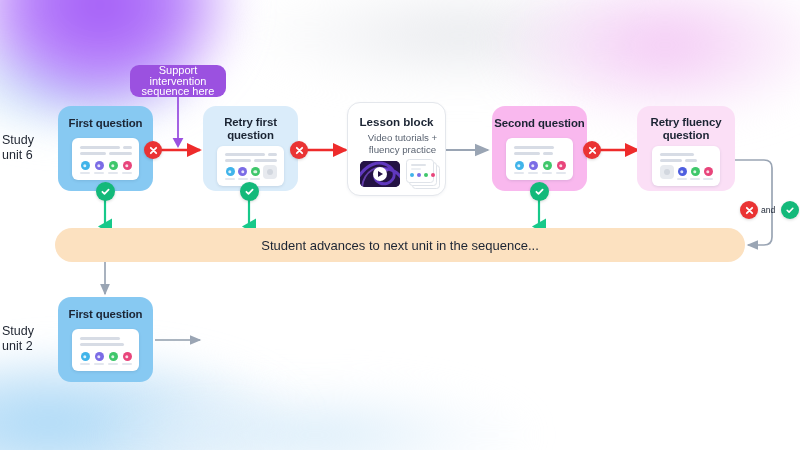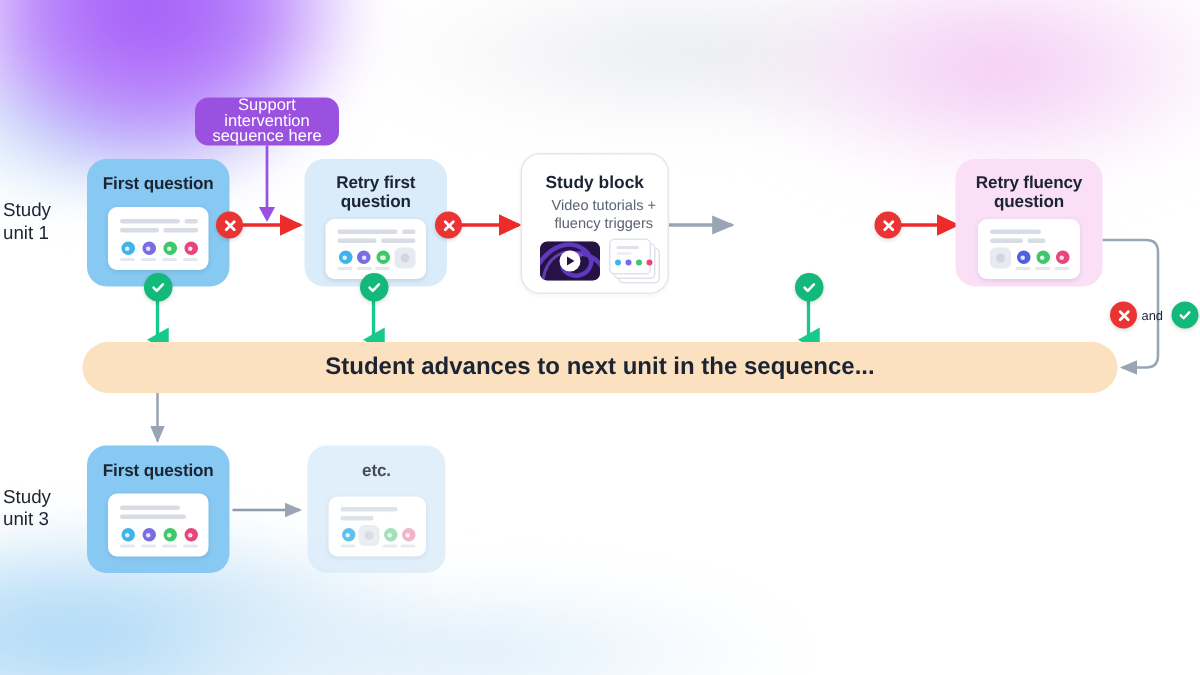--- a/index.html
+++ b/index.html
@@ -74,21 +74,21 @@
 
   
   .callout{position:absolute;background:#9b51e0;border-radius:9px;
     color:#fff;font-size:11px;line-height:10.4px;text-align:center;
     display:flex;align-items:center;justify-content:center;padding:3px 6px;box-sizing:border-box;
     font-weight:500;}
 
   
   .banner{position:absolute;background:#fce1c0;border-radius:17px;}
   .banner .btext{position:absolute;left:0;right:0;top:50%;transform:translateY(-50%);
-    text-align:center;font-size:16px;color:#1b2433;font-weight:700;}
+    text-align:center;font-size:13px;color:#1b2433;font-weight:400;}
 
   
   .badge{position:absolute;border-radius:50%;display:flex;align-items:center;justify-content:center;
     box-shadow:0 1px 3px rgba(0,0,0,0.16);}
   .badge.x{background:#ea3333;}
   .badge.ok{background:#13b97a;}
   .badge svg{display:block;}
   .andtxt{position:absolute;font-size:8.6px;color:#1b2433;font-weight:500;}
 
   svg.ov{position:absolute;left:0;top:0;width:800px;height:450px;overflow:visible;pointer-events:none;}
@@ -135,25 +135,25 @@
     <line x1="105" y1="262" x2="105" y2="294" stroke="#9aa5b4" stroke-width="1.7" marker-end="url(#ahGrey)"></line>
 
     <line x1="155" y1="340" x2="200" y2="340" stroke="#8f9cab" stroke-width="1.7" marker-end="url(#ahGrey)"></line>
 
     <line x1="178" y1="97" x2="178" y2="140" stroke="#9b51e0" stroke-width="1.8"></line>
     <path d="M172.6,138 L183.4,138 L178,148 z" fill="#9b51e0"></path>
   </svg>
 
   <div class="unit-label" style="left:2px;top:133px;">
     <div>Study</div>
-    <div>unit 1</div>
+    <div>unit 6</div>
   </div>
   <div class="unit-label" style="left:2px;top:324px;">
     <div>Study</div>
-    <div>unit 3</div>
+    <div>unit 2</div>
   </div>
 
   <div class="qcard" style="left:58px;top:106px;width:95px;height:85px;background:#87c9f2;">
     <div class="qtitle">First question</div>
     <div class="mini" style="left:14px;top:32px;width:67px;height:42px;">
       <div class="ln" style="left:8px;top:8px;width:40px;"></div>
       <div class="ln" style="left:51px;top:8px;width:9px;"></div>
       <div class="ln" style="left:8px;top:14px;width:26px;"></div>
       <div class="ln" style="left:37px;top:14px;width:23px;"></div>
       <div class="dotrow" style="left:8px;top:23px;width:52px;">
@@ -201,24 +201,24 @@
             <div class="dotlabel"></div>
           </div>
         <div class="dotwrap">
             <div class="dot grey"></div>
           </div>
       </div>
     </div>
   </div>
 
   <div class="lesson" style="left:347px;top:102px;width:99px;height:94px;">
-    <div class="ltitle">Study block</div>
+    <div class="ltitle">Lesson block</div>
     <div class="lsub">
       <div>Video tutorials +</div>
-      <div>fluency triggers</div>
+      <div>fluency practice</div>
     </div>
     <div class="vidthumb" style="left:12px;top:58px;width:40px;height:26px;">
       <svg class="swirl" viewBox="0 0 40 26" preserveAspectRatio="none">
         <rect width="40" height="26" fill="#241344"></rect>
         <path d="M-4,20 C6,2 20,-2 30,6 C40,14 30,26 20,22 C10,18 16,6 28,8 C38,10 44,18 44,26" fill="none" stroke="#6b3fd4" stroke-width="3" opacity="0.85"></path>
         <path d="M2,26 C4,10 18,2 28,10" fill="none" stroke="#8f5bf0" stroke-width="2" opacity="0.6"></path>
       </svg>
       <div class="play">
           <i></i>
         </div>
@@ -232,20 +232,46 @@
         <div style="position:absolute;left:3px;top:13px;display:flex;gap:3px;">
           <div style="width:4px;height:4px;border-radius:50%;background:#40b4ea;"></div>
           <div style="width:4px;height:4px;border-radius:50%;background:#7b6ce6;"></div>
           <div style="width:4px;height:4px;border-radius:50%;background:#3fc76b;"></div>
           <div style="width:4px;height:4px;border-radius:50%;background:#e8457b;"></div>
         </div>
       </div>
     </div>
   </div>
 
+  <div class="qcard" style="left:492px;top:106px;width:95px;height:85px;background:#f9b8ee;">
+    <div class="qtitle">Second question</div>
+    <div class="mini" style="left:14px;top:32px;width:67px;height:42px;">
+      <div class="ln" style="left:8px;top:8px;width:40px;"></div>
+      <div class="ln" style="left:8px;top:14px;width:26px;"></div>
+      <div class="ln" style="left:37px;top:14px;width:10px;"></div>
+      <div class="dotrow" style="left:8px;top:23px;width:52px;">
+        <div class="dotwrap">
+            <div class="dot" style="background:#40b4ea;"></div>
+            <div class="dotlabel"></div>
+          </div>
+        <div class="dotwrap">
+            <div class="dot" style="background:#7b6ce6;"></div>
+            <div class="dotlabel"></div>
+          </div>
+        <div class="dotwrap">
+            <div class="dot" style="background:#3fc76b;"></div>
+            <div class="dotlabel"></div>
+          </div>
+        <div class="dotwrap">
+            <div class="dot" style="background:#e8457b;"></div>
+            <div class="dotlabel"></div>
+          </div>
+      </div>
+    </div>
+  </div>
 
   <div class="qcard two-line" style="left:637px;top:106px;width:98px;height:85px;background:#fbdff6;">
     <div class="qtitle">
       <div>Retry fluency</div>
       <div>question</div>
     </div>
     <div class="mini" style="left:15px;top:40px;width:68px;height:40px;">
       <div class="ln" style="left:8px;top:7px;width:34px;"></div>
       <div class="ln" style="left:8px;top:13px;width:22px;"></div>
       <div class="ln" style="left:33px;top:13px;width:12px;"></div>
@@ -299,44 +325,20 @@
             <div class="dotlabel"></div>
           </div>
         <div class="dotwrap">
             <div class="dot" style="background:#e8457b;"></div>
             <div class="dotlabel"></div>
           </div>
       </div>
     </div>
   </div>
 
-  <div class="qcard" style="left:205px;top:297px;width:92px;height:85px;background:#dbecfa;opacity:0.82;">
-    <div class="qtitle">etc.</div>
-    <div class="mini" style="left:14px;top:34px;width:65px;height:40px;">
-      <div class="ln" style="left:8px;top:7px;width:38px;"></div>
-      <div class="ln" style="left:8px;top:13px;width:22px;"></div>
-      <div class="dotrow" style="left:8px;top:21px;width:50px;">
-        <div class="dotwrap">
-            <div class="dot" style="background:#40b4ea;"></div>
-            <div class="dotlabel"></div>
-          </div>
-        <div class="dotwrap">
-            <div class="dot grey"></div>
-          </div>
-        <div class="dotwrap">
-            <div class="dot" style="background:#8ddba5;"></div>
-            <div class="dotlabel"></div>
-          </div>
-        <div class="dotwrap">
-            <div class="dot" style="background:#f0a5bd;"></div>
-            <div class="dotlabel"></div>
-          </div>
-      </div>
-    </div>
-  </div>
 
   <div class="badge x" style="left:144px;top:141px;width:18px;height:18px;">
     <svg width="9" height="9" viewBox="0 0 10 10">
         <path d="M2,2 L8,8 M8,2 L2,8" stroke="#fff" stroke-width="2" stroke-linecap="round"></path>
       </svg>
   </div>
   <div class="badge x" style="left:290px;top:141px;width:18px;height:18px;">
     <svg width="9" height="9" viewBox="0 0 10 10">
         <path d="M2,2 L8,8 M8,2 L2,8" stroke="#fff" stroke-width="2" stroke-linecap="round"></path>
       </svg>

